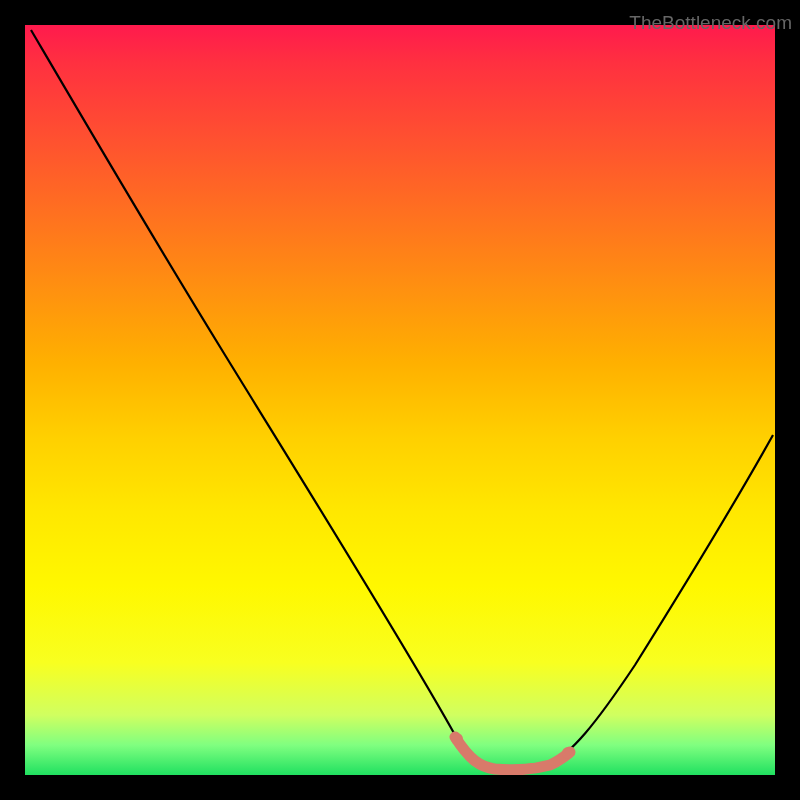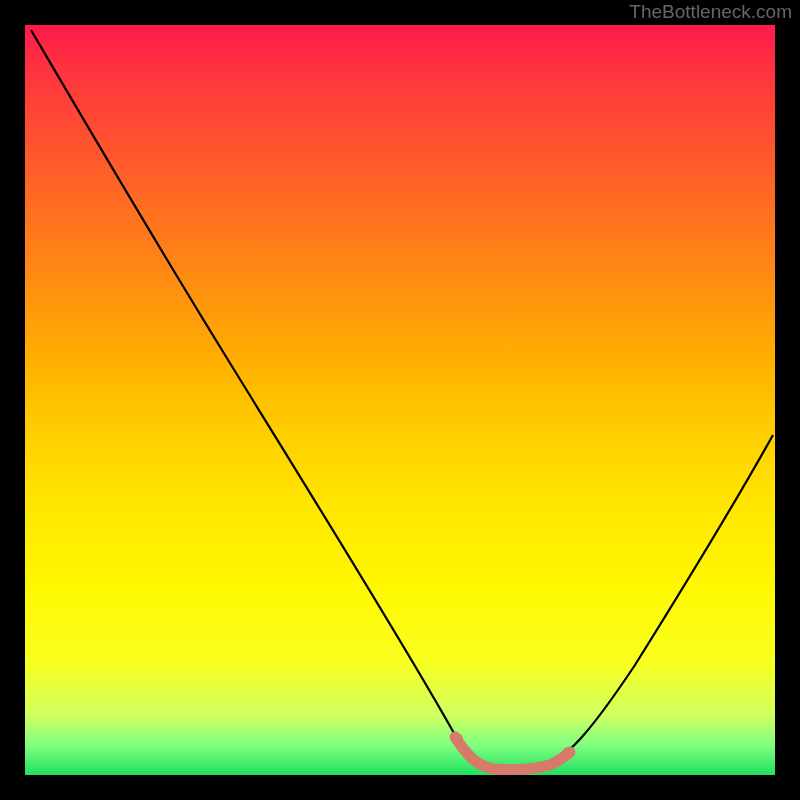--- a/index.html
+++ b/index.html
@@ -28,21 +28,21 @@
       #ffe800 65%,
       #fff800 75%,
       #f8ff20 85%,
       #d0ff60 92%,
       #80ff80 96%,
       #20e060 100%
     );
   }
   .watermark {
     position: absolute;
-    top: 1px;
+    top: 12px;
     right: 8px;
     color: #666;
     font-size: 19px;
     font-weight: normal;
     z-index: 10;
   }
   svg.curve {
     position: absolute;
     left: 0;
     top: 0;

